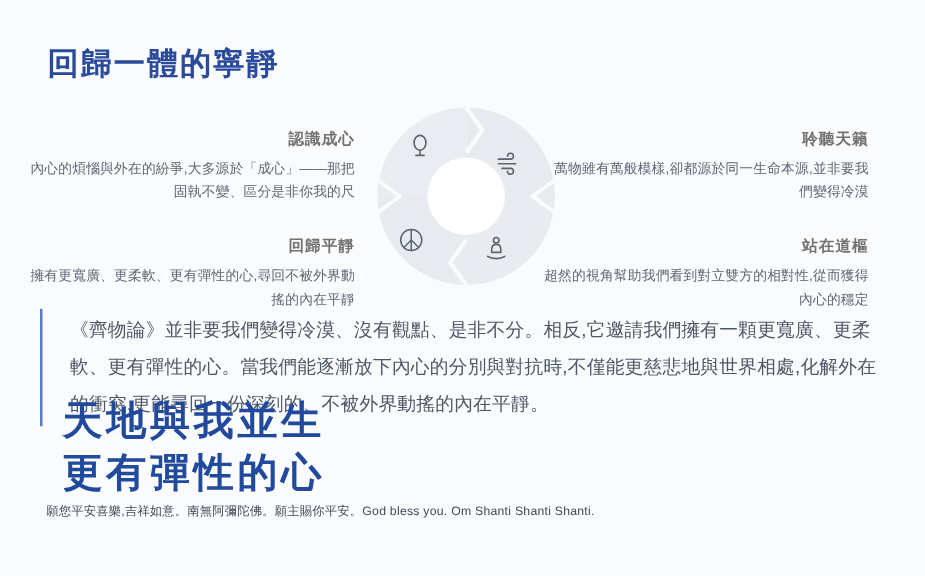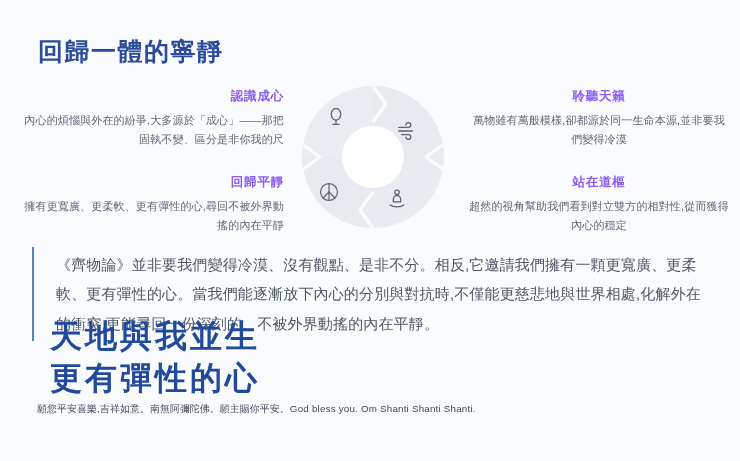--- a/index.html
+++ b/index.html
@@ -45,33 +45,34 @@
   }
   .feature {
     position: absolute;
     width: 262px;
   }
   .feature.left {
     text-align: right;
     left: 22px;
   }
   .feature.right {
-    text-align: center;
-    left: 468px;
+    text-align: right;
+    left: 433px;
   }
   .feature.row1 { top: 0px; }
   .feature.row2 { top: 86px; }
 
   .feature-title {
     font-size: 12.5px;
     font-weight: 700;
-    color: #8b5cf6;
+    color: #737373;
     letter-spacing: 0.8px;
     margin-bottom: 7px;
     line-height: 1.3;
+    margin-top: 15px;
   }
   .feature-desc {
     font-size: 11px;
     font-weight: 400;
     color: #5d6674;
     line-height: 1.72;
     letter-spacing: 0.15px;
   }
 
   

